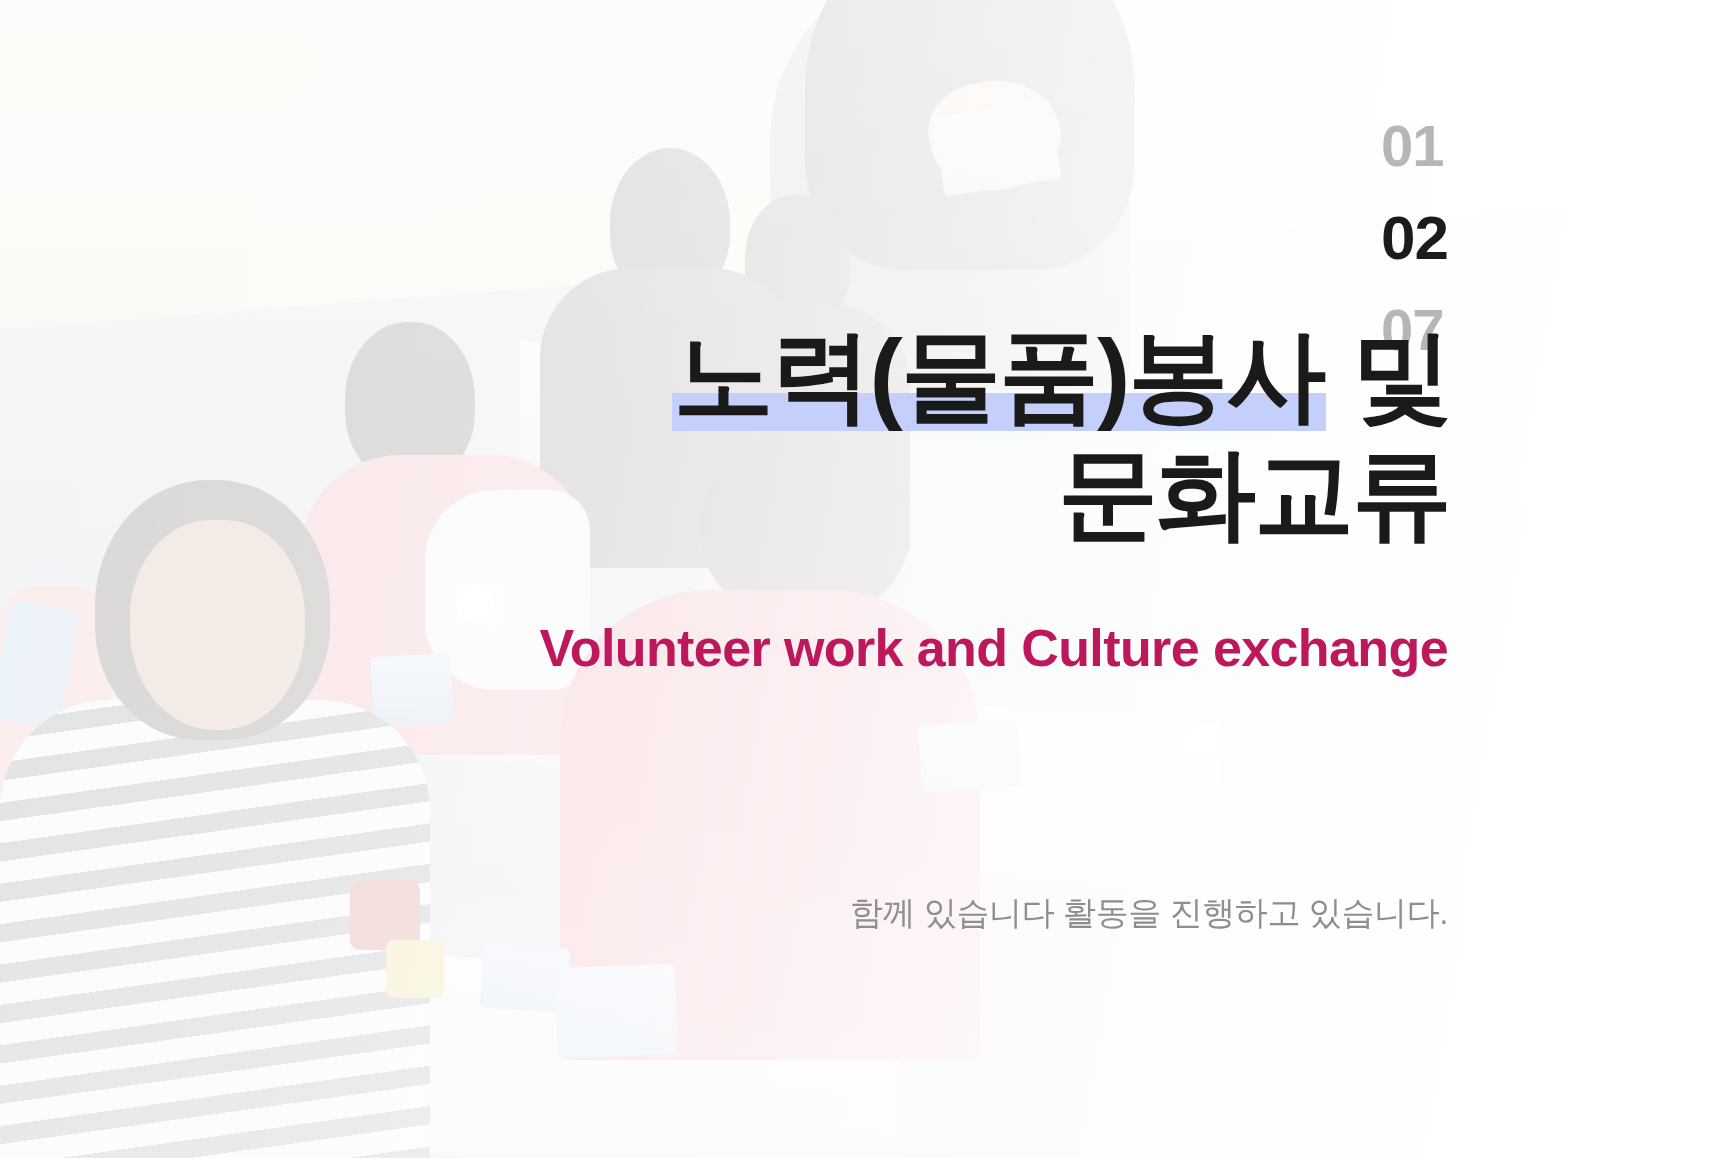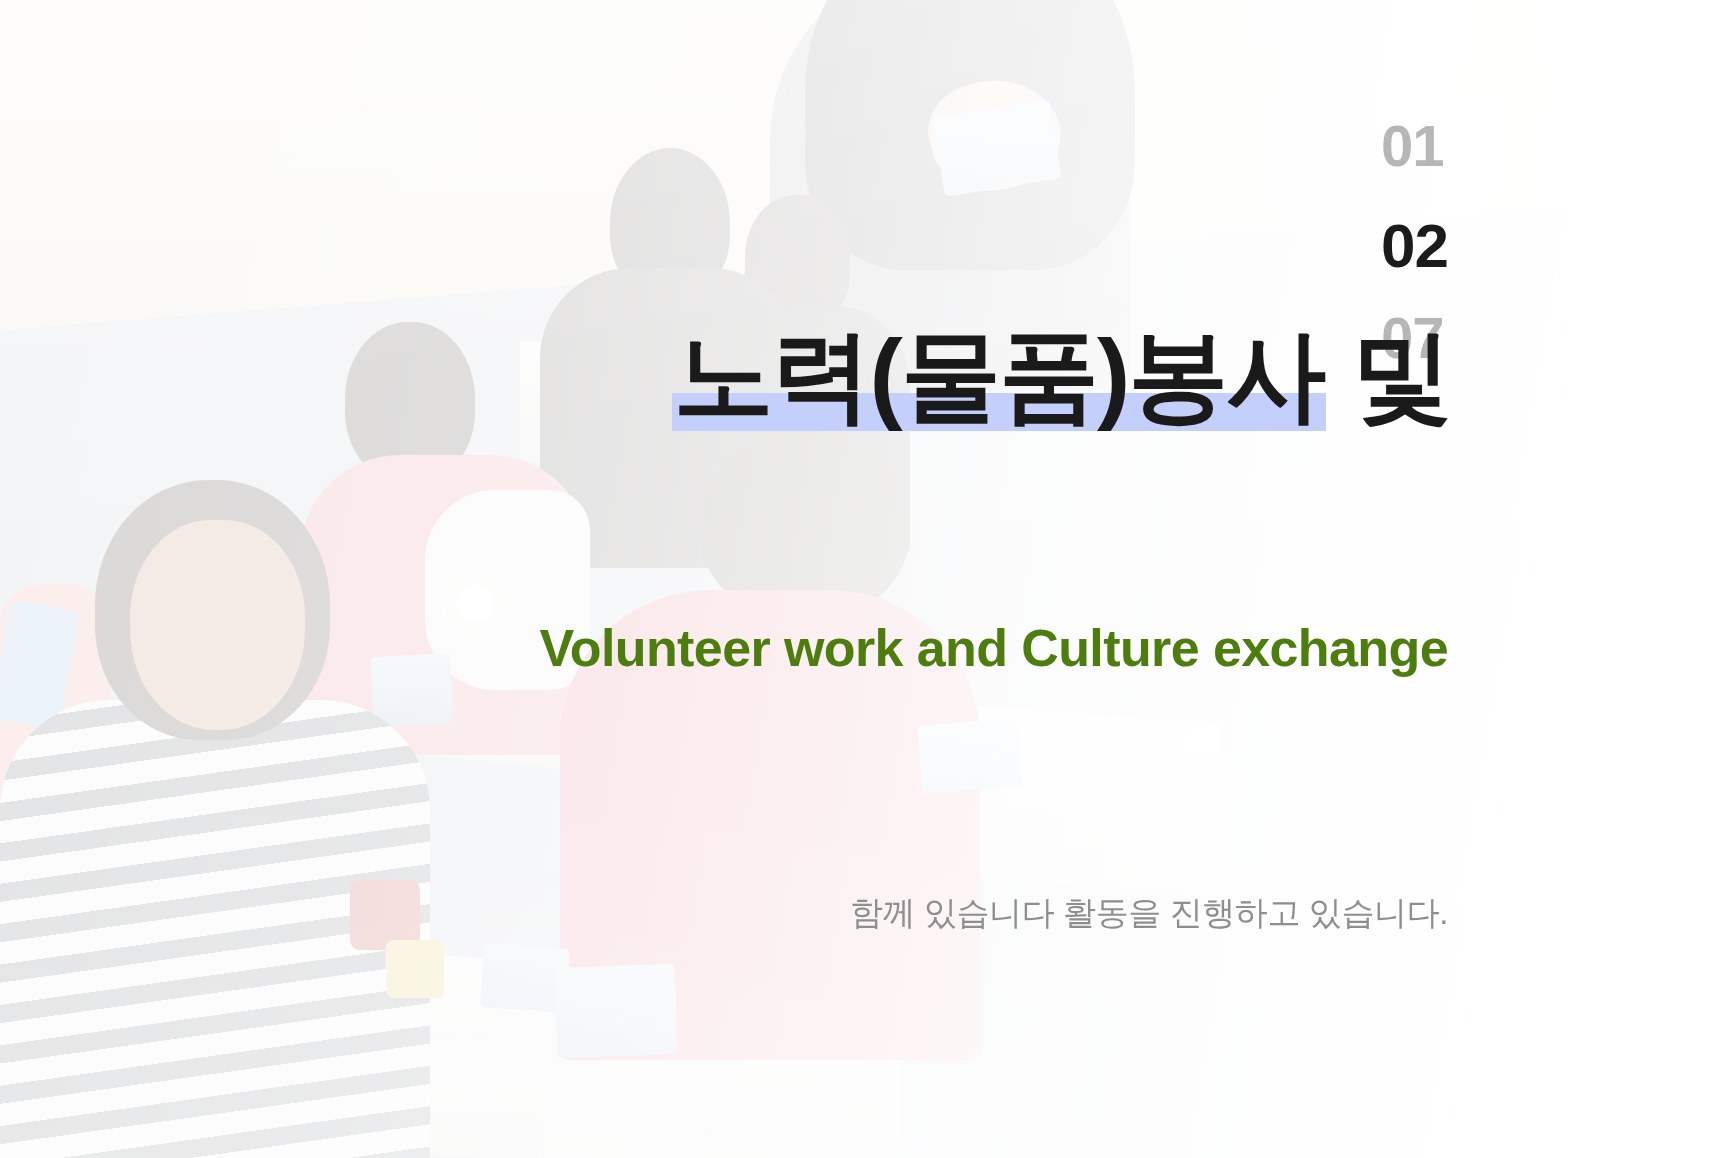--- a/index.html
+++ b/index.html
@@ -140,21 +140,20 @@
   .pager-num {
     font-size:58px;
     font-weight:700;
     letter-spacing:-1px;
     color:#b6b6b6;
     line-height:1;
   }
   .pager-num.active {
     color:#1b1b1b;
     font-size:62px;
-    margin-top:8px;
   }
 
   
   #title-block {
     position:absolute;
     right:270px;
     top:316px;
     text-align:right;
   }
   .title-line {
@@ -175,21 +174,21 @@
     padding:0 2px;
   }
 
   
   #subtitle {
     position:absolute;
     right:272px;
     top:618px;
     font-size:52px;
     font-weight:700;
-    color:#4d7c0f;
+    color:#be185d;
     letter-spacing:-0.6px;
     text-align:right;
     white-space:nowrap;
   }
 
   
   #body-copy {
     position:absolute;
     right:272px;
     top:885px;
@@ -258,20 +257,21 @@
   <div id="content">
 
     <div id="pager">
       <span class="pager-num">01</span>
       <span class="pager-num active">02</span>
       <span class="pager-num">07</span>
     </div>
 
     <div id="title-block">
       <div class="title-line"><span class="hl">노력(물품)봉사</span><span> 및</span></div>
+      <div class="title-line">문화교류</div>
     </div>
 
     <div id="subtitle">Volunteer work and Culture exchange</div>
 
     <div id="body-copy">
       <div class="body-line">함께 있습니다 활동을 진행하고 있습니다.</div>
     </div>
 
   </div>
 </div>

